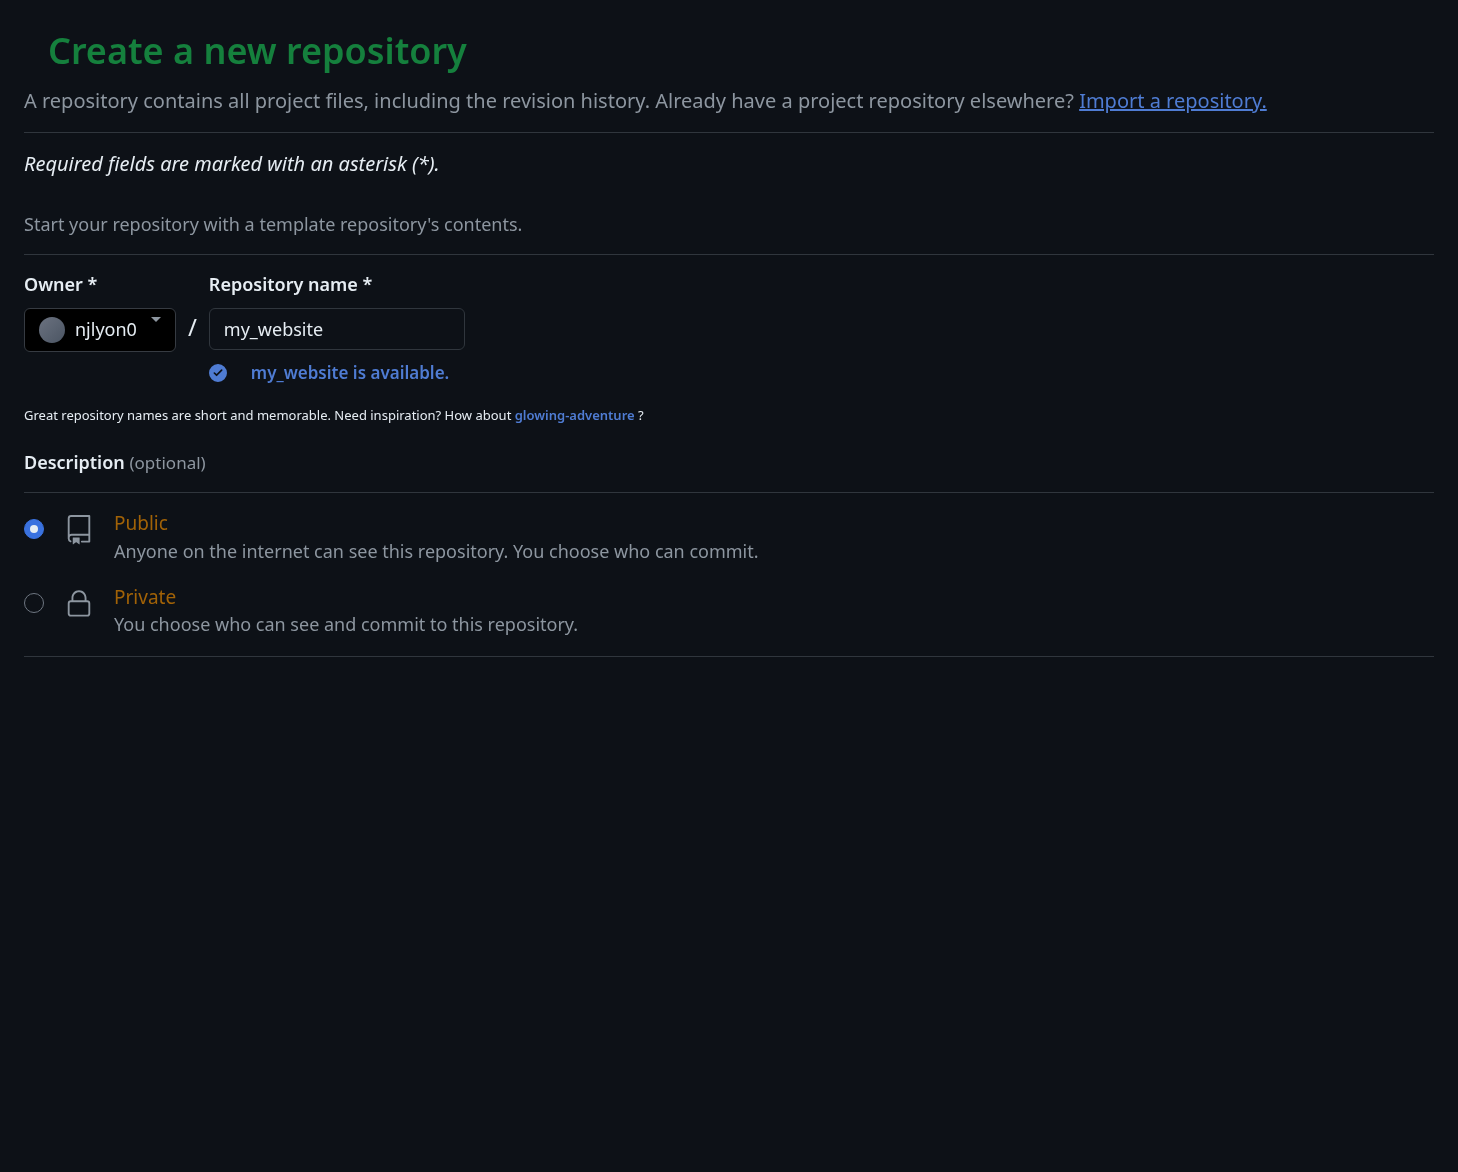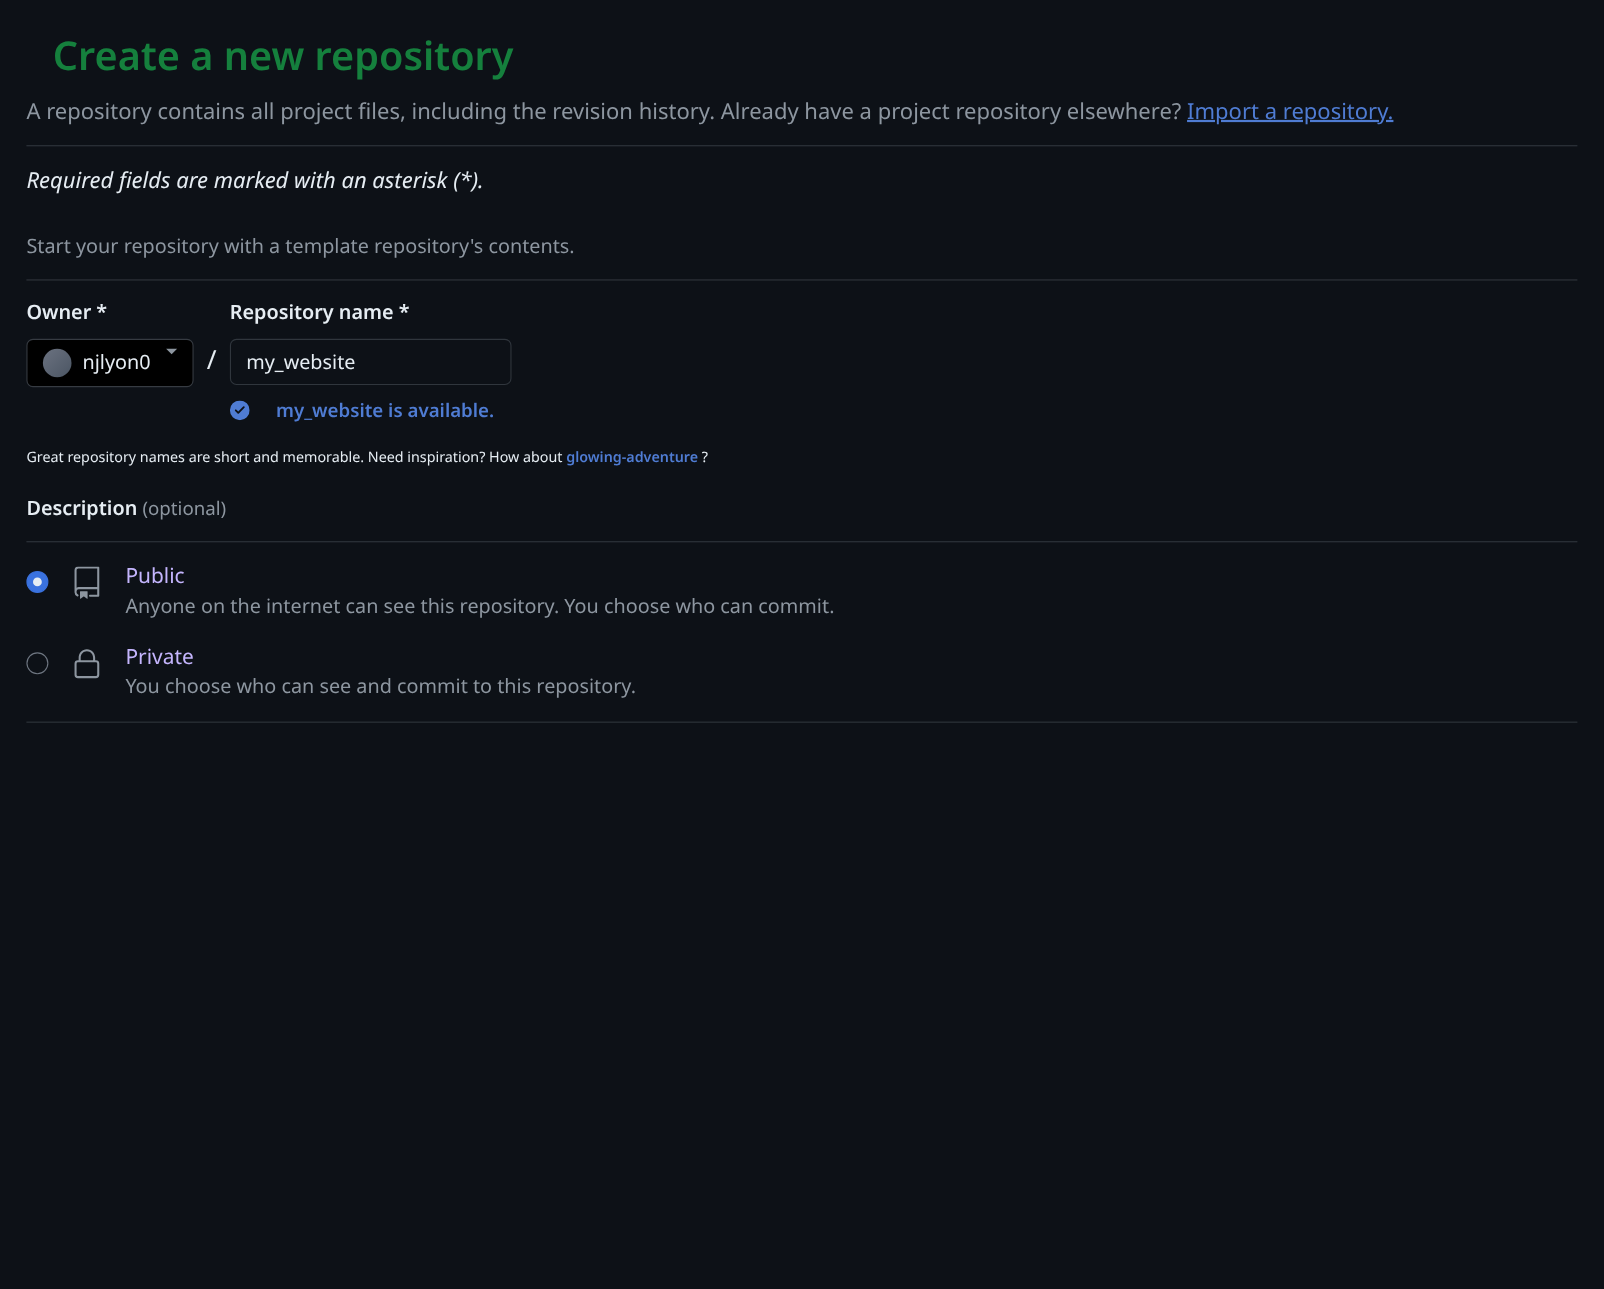--- a/index.html
+++ b/index.html
@@ -198,21 +198,21 @@
       fill: #8d96a0;
       margin-top: 6px;
       flex-shrink: 0;
     }
     .visibility-content {
       display: flex;
       flex-direction: column;
     }
     .visibility-title {
       font-size: 19px;
-      color: #c4b5fd;
+      color: #a16207;
       font-weight: 400;
     }
     .visibility-desc {
       font-size: 18px;
       color: #8d96a0;
     }
     .section {
       margin-bottom: 16px;
     }
   </style>

